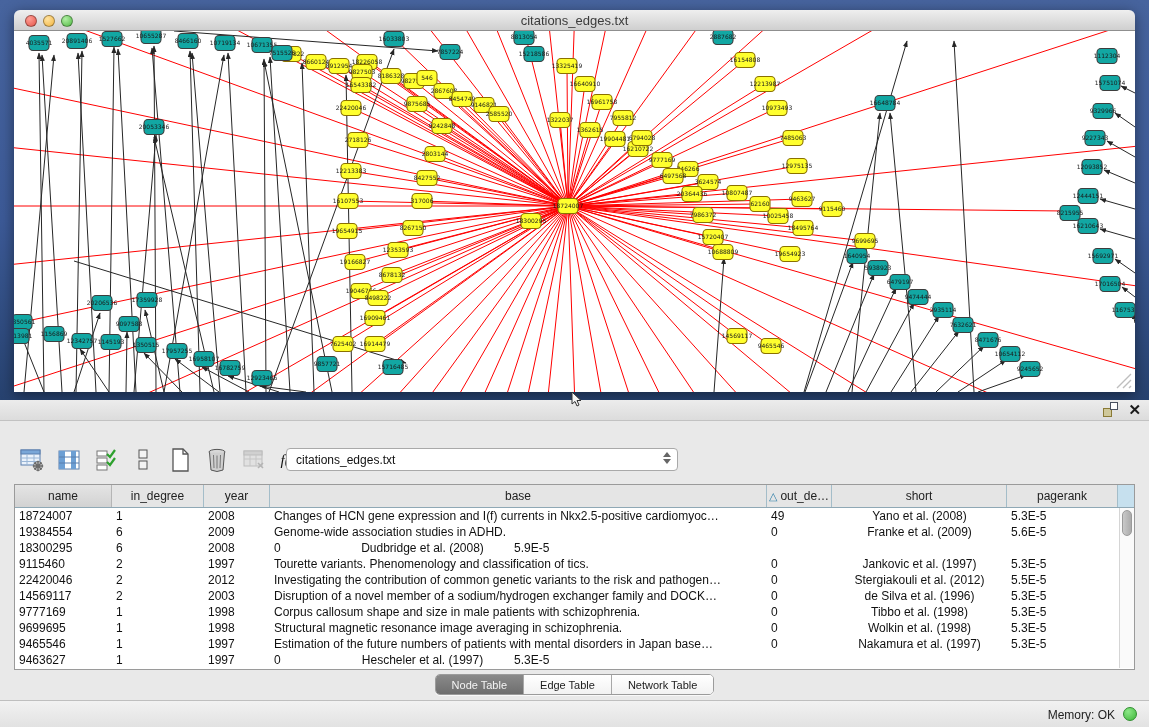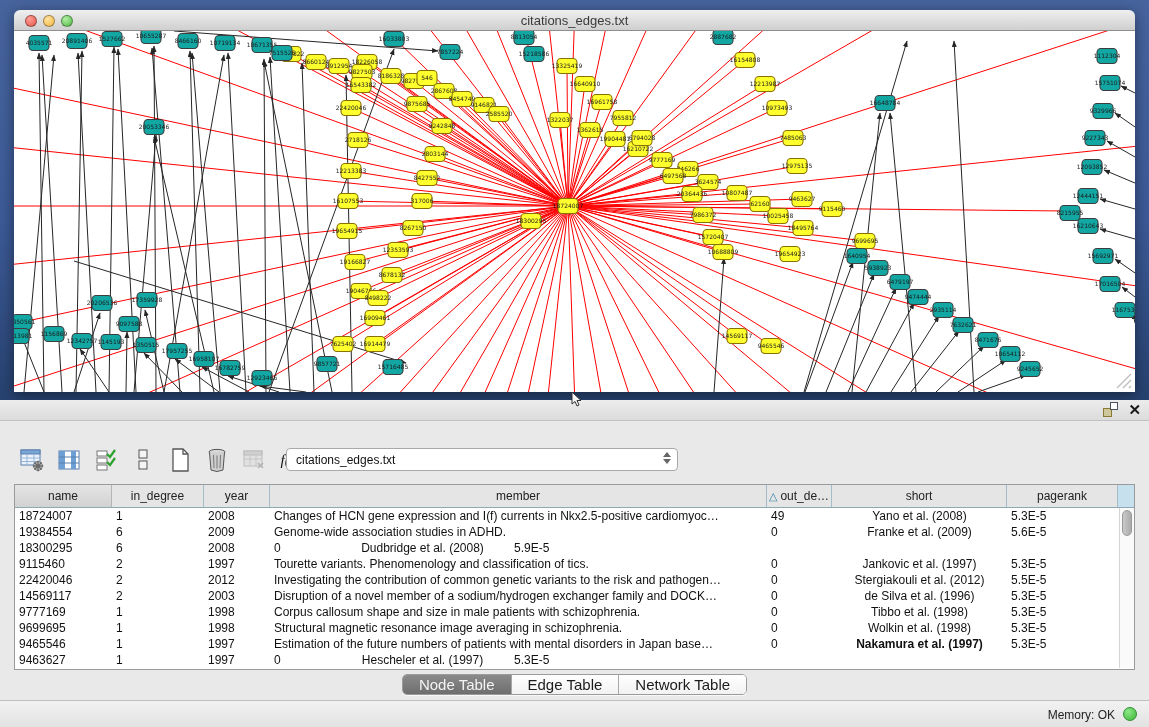--- a/index.html
+++ b/index.html
@@ -63,21 +63,21 @@
   .td{flex:none;overflow:hidden;white-space:nowrap;padding:0 4px;}
   .td.center{text-align:center;}
   .vscroll{position:absolute;right:0;top:23px;width:15px;height:160px;background:#fafafa;border-left:1px solid #d5d5d5;}
   .vthumb{position:absolute;left:2px;top:2px;width:10px;height:26px;border-radius:5px;
           background:linear-gradient(90deg,#c9c9c9,#ababab);border:1px solid #9a9a9a;}
 
   
   .tabs{position:absolute;left:0;top:253px;width:1149px;display:flex;justify-content:center;}
   .seg{display:flex;height:21px;border:1px solid #9b9b9b;border-radius:5px;overflow:hidden;
        background:#fff;box-shadow:0 1px 0 rgba(255,255,255,.7);}
-  .seg .tab{padding:0 16px;font-size:15px;display:flex;align-items:center;color:#1c1c1c;
+  .seg .tab{padding:0 16px;font-size:11px;display:flex;align-items:center;color:#1c1c1c;
             border-right:1px solid #a8a8a8;background:linear-gradient(180deg,#ffffff,#f2f2f2);}
   .seg .tab:last-child{border-right:none;}
   .seg .tab.sel{background:linear-gradient(180deg,#8a8a8a,#6e6e6e);color:#f4f4f4;}
 
   
   .statusbar{position:absolute;left:0;top:700px;width:1149px;height:27px;
              background:linear-gradient(180deg,#f2f2f2,#e2e2e2);border-top:1px solid #bfbfbf;}
   .mem{position:absolute;right:34px;top:7px;font-size:12px;color:#222;}
   .memdot{position:absolute;right:12px;top:6px;width:14px;height:14px;border-radius:50%;
           background:radial-gradient(circle at 35% 30%,#8ce887,#3fb63a);border:1px solid #2f8f2e;}
@@ -835,21 +835,21 @@
           <div class="th gray" style="width: 97px;">
             <span>name</span>
           </div>
           <div class="th" style="width: 92px;">
             <span>in_degree</span>
           </div>
           <div class="th" style="width: 66px;">
             <span>year</span>
           </div>
           <div class="th" style="width: 497px;">
-            <span>member</span>
+            <span>base</span>
           </div>
           <div class="th" style="width: 65px;">
             <span class="sort">△</span>
             <span>out_de…</span>
           </div>
           <div class="th" style="width: 175px;">
             <span>short</span>
           </div>
           <div class="th" style="width: 111px;">
             <span>pagerank</span>
@@ -926,21 +926,21 @@
             <div class="td" style="width: 65px;">0</div>
             <div class="td center" style="width: 175px;">Wolkin et al. (1998)</div>
             <div class="td" style="width: 111px;">5.3E-5</div>
           </div>
           <div class="tr">
             <div class="td" style="width: 97px;">9465546</div>
             <div class="td" style="width: 92px;">1</div>
             <div class="td" style="width: 66px;">1997</div>
             <div class="td" style="width: 497px;">Estimation of the future numbers of patients with mental disorders in Japan base…</div>
             <div class="td" style="width: 65px;">0</div>
-            <div class="td center" style="width: 175px; font-weight: bold;">Nakamura et al. (1997)</div>
+            <div class="td center" style="width: 175px;">Nakamura et al. (1997)</div>
             <div class="td" style="width: 111px;">5.3E-5</div>
           </div>
           <div class="tr">
             <div class="td" style="width: 97px;">9463627</div>
             <div class="td" style="width: 92px;">1</div>
             <div class="td" style="width: 66px;">1997</div>
             <div class="td" style="width: 65px;">0</div>
             <div class="td center" style="width: 175px;">Hescheler et al. (1997)</div>
             <div class="td" style="width: 111px;">5.3E-5</div>
           </div>

